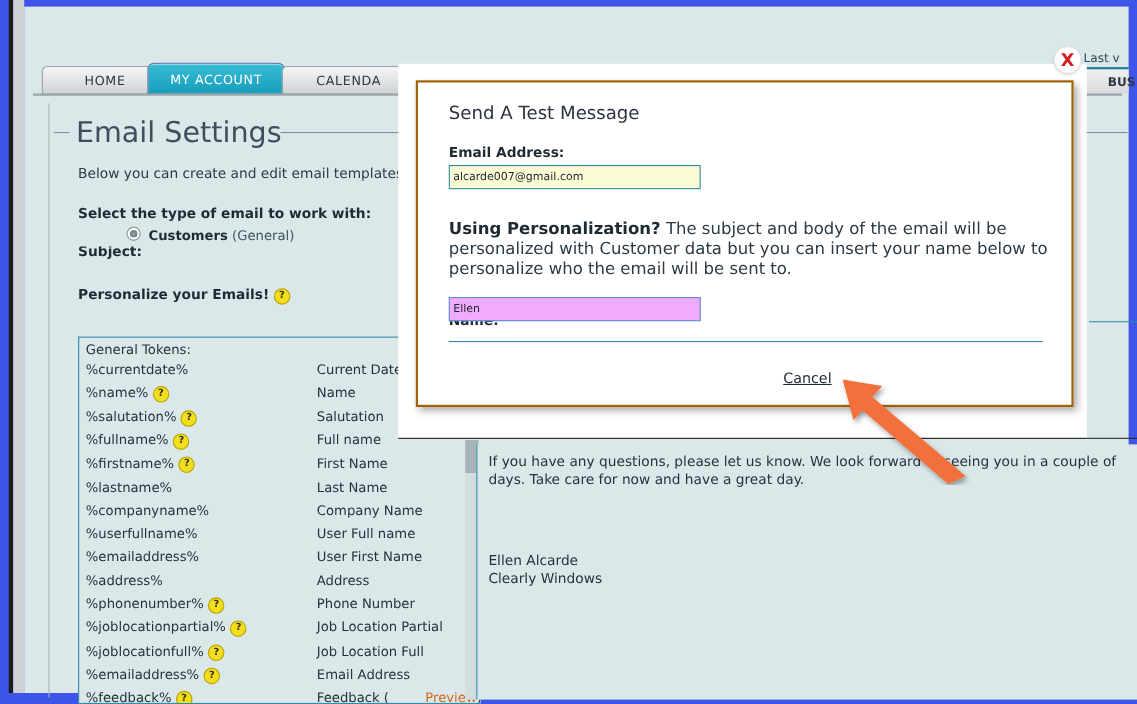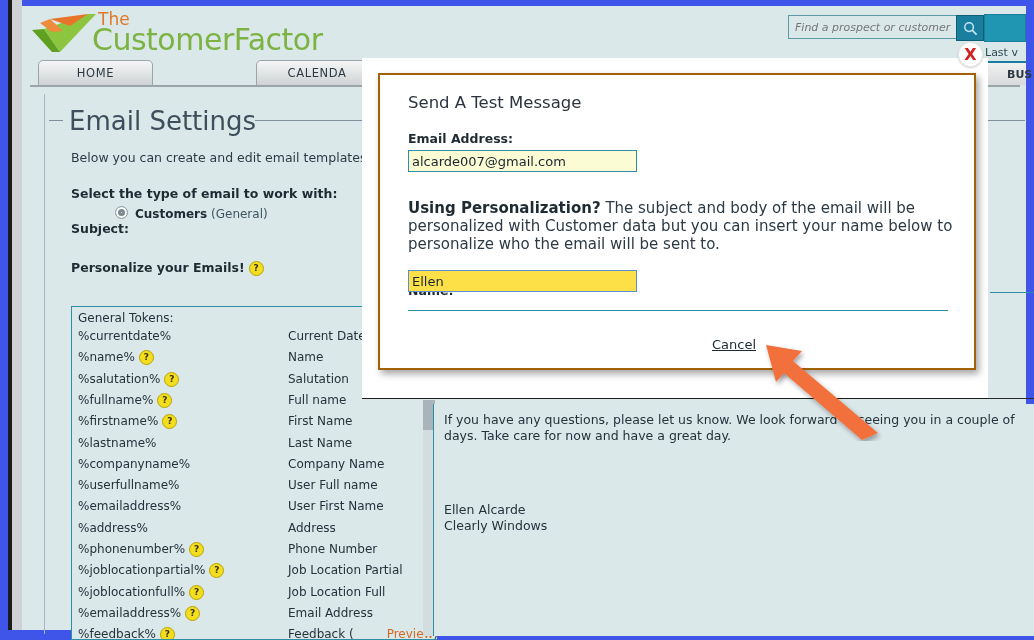--- a/index.html
+++ b/index.html
@@ -243,31 +243,31 @@
   .modal-title {
     position:absolute; left:28px; top:18px;
     font-size:16.5px; color:#2b3340; font-weight:400;
     font-family:"DejaVu Sans","Liberation Sans",sans-serif;
   }
   .field-label {
     position:absolute; font-size:12.5px; color:#1f2b33; font-weight:bold;
   }
   .modal-input {
     position:absolute; height:16px; padding:2px 3px;
-    font-size:13px; color:#1a2530;
+    font-size:10px; color:#1a2530;
     font-family:"DejaVu Sans","Liberation Sans",sans-serif;
     box-sizing:content-box; outline:none;
   }
   #email-input {
     left:28px; top:75px; width:221px;
     background:#fbfbd4; border:1px solid #2e8ea6;
   }
   #name-input {
     left:28px; top:195px; width:221px;
-    background:#fde047; border:1px solid #5b8fd0;
+    background:#f0abfc; border:1px solid #5b8fd0;
   }
   .personalization-note {
     position:absolute; left:28px; top:124px; width:548px;
     font-size:15px; color:#2b3a45; line-height:18px;
   }
   .personalization-note b { color:#1f2b33; }
   .modal-divider {
     position:absolute; left:28px; top:235px; width:540px; height:1px;
     background:#2e8ea6;
   }
@@ -293,51 +293,28 @@
 
   <div class="frame-top-blue"></div>
   <div class="frame-left-blue"></div>
   <div class="frame-left-dark"></div>
   <div class="frame-left-gray"></div>
   <div class="frame-right-blue"></div>
   <div class="frame-bottom-blue"></div>
 
   <div class="page">
 
-    <div class="header">
-
-      <div class="logo">
-        <svg class="logo-check" viewBox="0 0 70 42">
-          <path d="M2 18 L22 40 L30 40 L14 17 Z" fill="#5fa021"></path>
-          <path d="M14 17 L30 40 L66 2 L58 2 Z" fill="#8cc63f"></path>
-          <path d="M20 7 L58 2 L40 14 Z" fill="#e8742b"></path>
-          <path d="M10 11 L20 7 L33 19 L22 20 Z" fill="#ef8b3c"></path>
-        </svg>
-        <div class="logo-the">The</div>
-        <div class="logo-main">CustomerFactor</div>
-      </div>
-
-      <div class="search-wrap">
-        <input class="search-input" type="text" placeholder="Find a prospect or customer" style="">
-      </div>
-      <div class="search-btn">
-        <svg width="15" height="15" viewBox="0 0 16 16">
-          <circle cx="6.5" cy="6.5" r="4.6" fill="none" stroke="#bfe6f2" stroke-width="1.6"></circle>
-          <line x1="10" y1="10" x2="14.5" y2="14.5" stroke="#bfe6f2" stroke-width="1.8"></line>
-        </svg>
-      </div>
-      <div class="blue-tab-right"></div>
-    </div>
 
     <div class="bus-bar"></div>
     <div class="lastvisit">Last v</div>
     <div class="bus-label">BUS</div>
 
     <div class="navbar">
       <div class="tab" style="left:8px; width:113px;">HOME</div>
+      <div class="tab active" style="left:104px; width:123px;">MY ACCOUNT</div>
       <div class="tab" style="left:226px; width:120px;">CALENDA</div>
     </div>
     <div class="nav-underline"></div>
 
     <div class="content">
 
       <div class="title-dash-left"></div>
       <div class="page-title">Email Settings</div>
       <div class="title-rule"></div>
 

